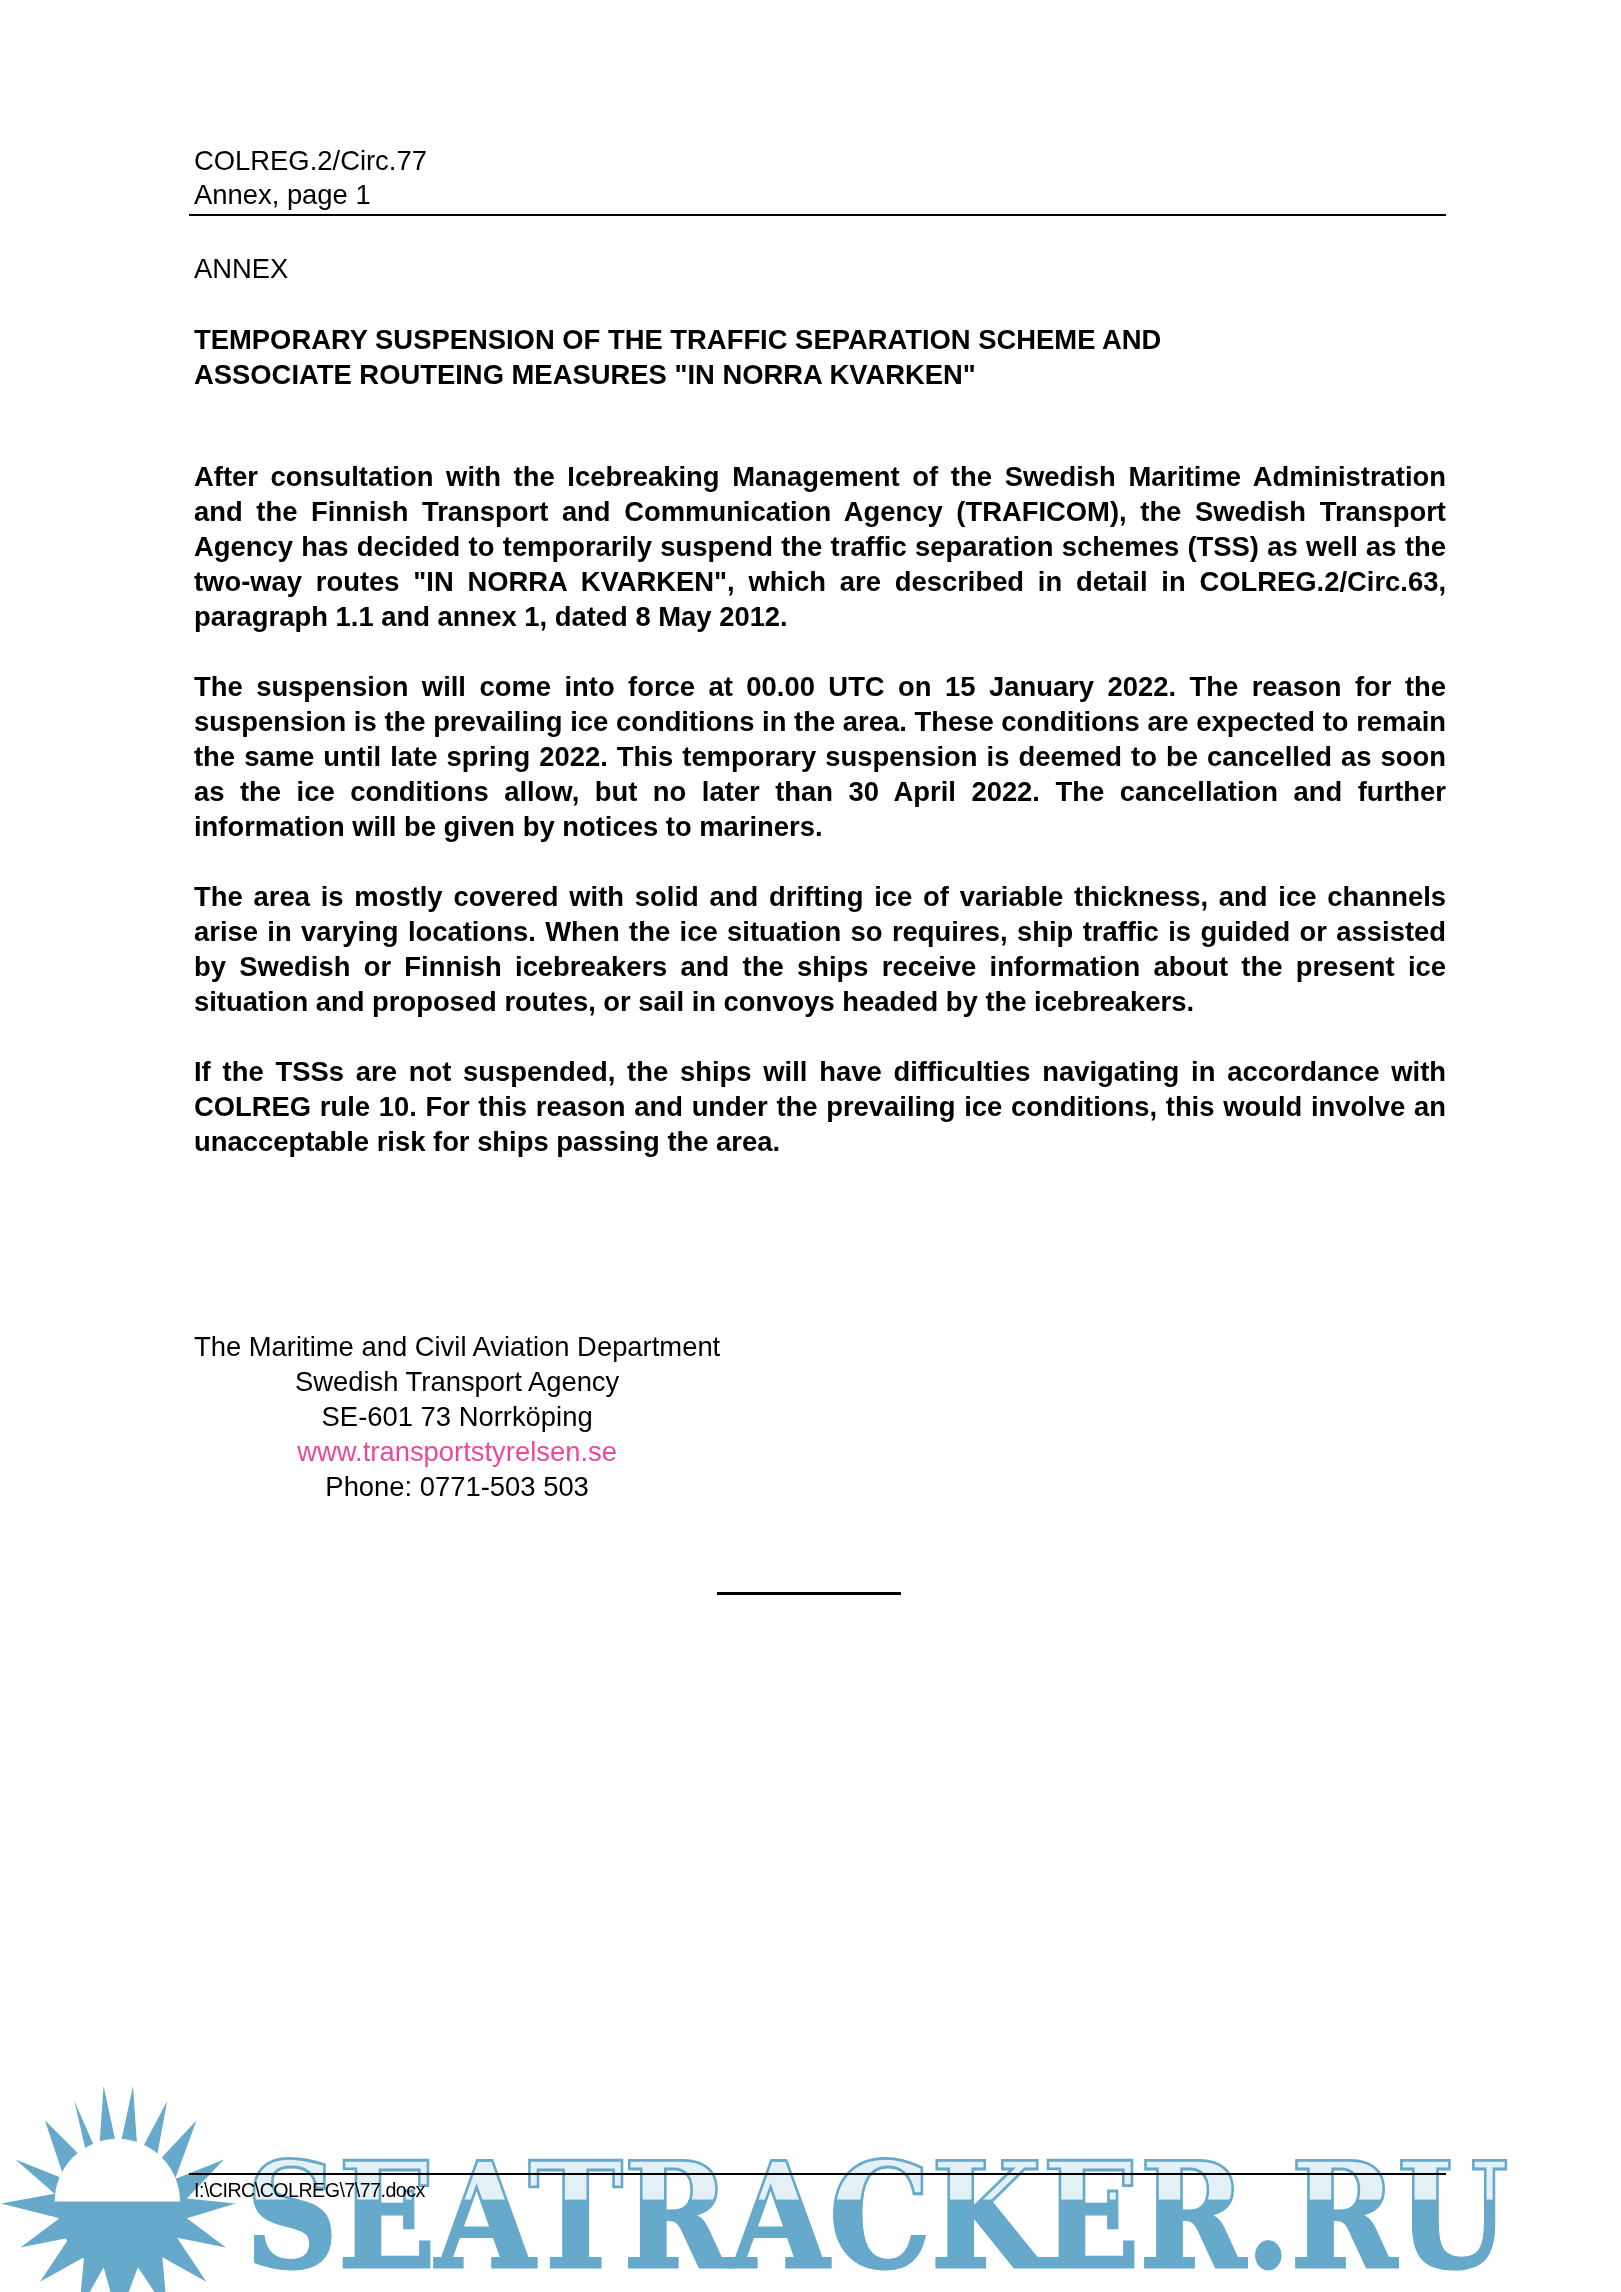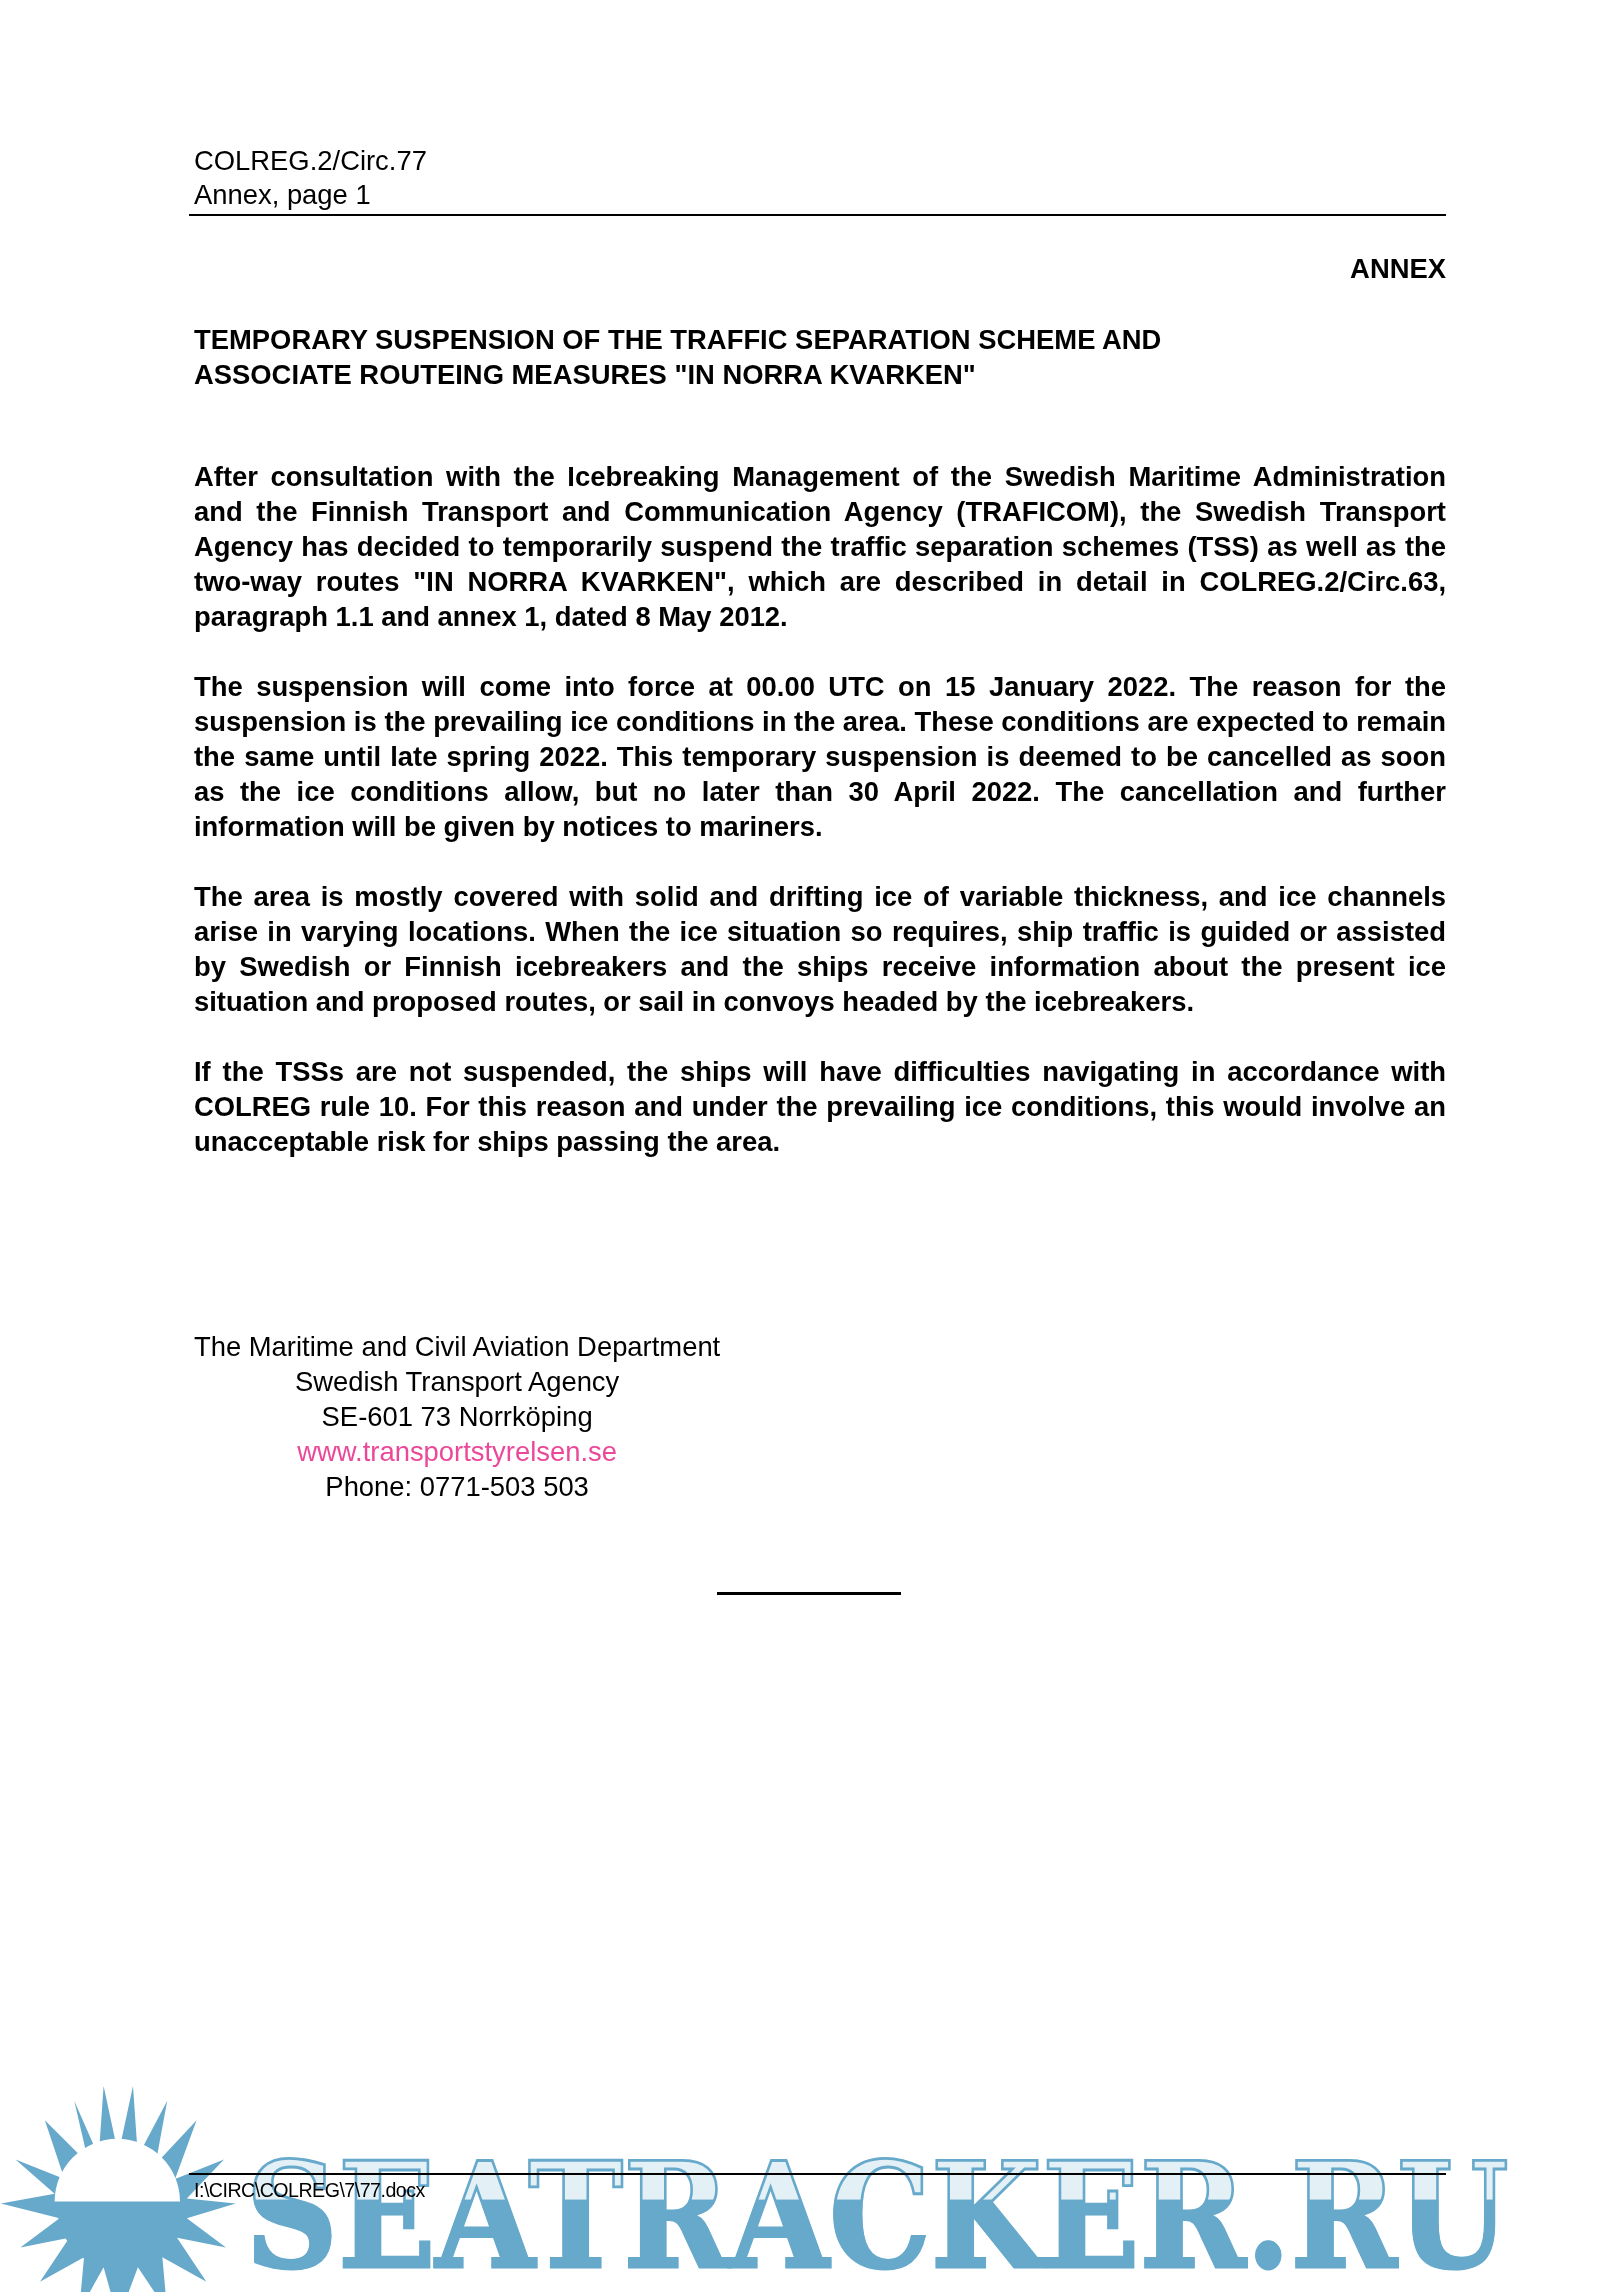--- a/index.html
+++ b/index.html
@@ -36,22 +36,22 @@
       top: 186px;
       width: 1257px;
       height: 2px;
       background: #000;
     }
     .annex-title {
       position: absolute;
       left: 194px;
       top: 224px;
       width: 1252px;
-      text-align: right;
-      font-weight: bold;
+      text-align: left;
+      font-weight: normal;
       font-size: 27.4px;
       line-height: 34px;
     }
     .doc-title {
       position: absolute;
       left: 194px;
       top: 294px;
       width: 1252px;
       text-align: left;
       font-weight: bold;

